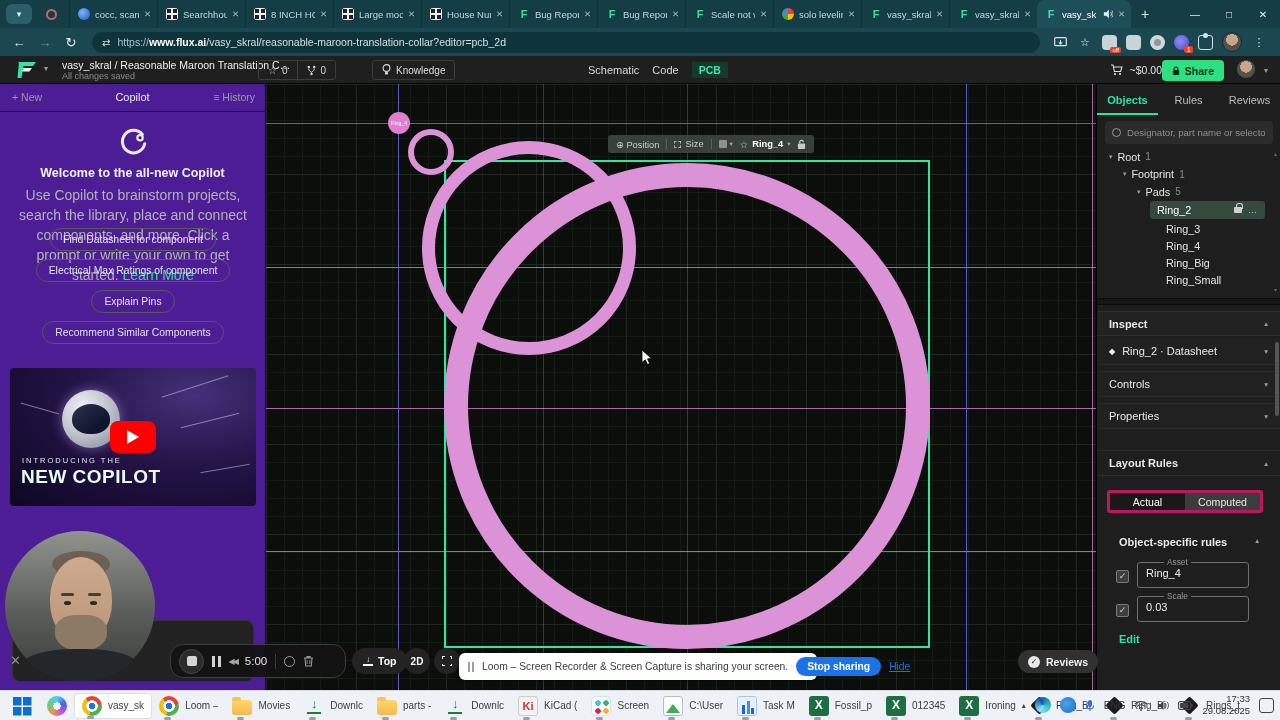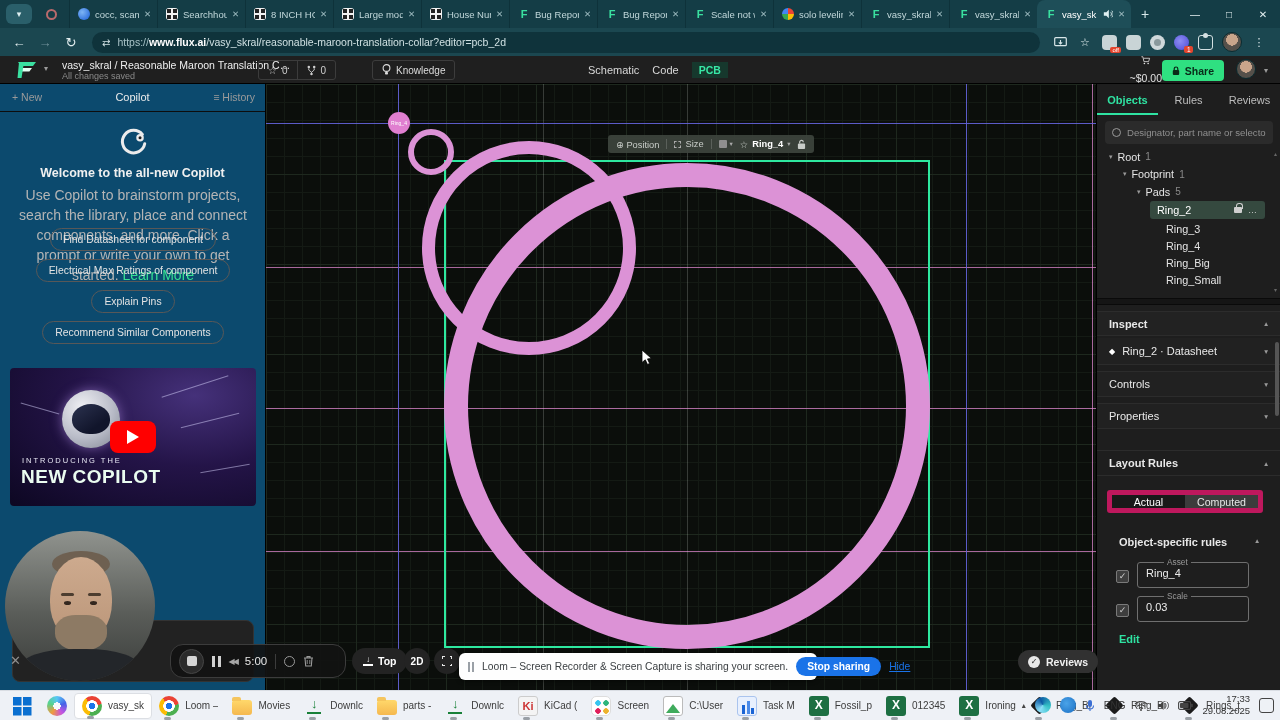--- a/index.html
+++ b/index.html
@@ -51,27 +51,27 @@
   #fluxlogo { position:absolute; left:14px; top:3px; width:26px; height:22px; }
   #logo-caret { position:absolute; left:44px; top:8px; color:#9a9a9a; font-size:8px; }
   #proj-title { position:absolute; left:62px; top:3px; font-size:10.5px; color:#efefef; white-space:nowrap; }
   #proj-sub { position:absolute; left:62px; top:15px; font-size:9px; color:#8a8a8a; }
   .statgroup { position:absolute; left:258px; top:4px; height:20px; display:flex; border:1px solid #3c3c3c; border-radius:3px; overflow:hidden; }
   .statcell { display:flex; align-items:center; gap:5px; padding:0 9px; color:#cfcfcf; font-size:10px; border-left:1px solid #3c3c3c; }
   .statcell:first-child { border-left:none; }
   #knowledge { position:absolute; left:372px; top:4px; height:20px; display:flex; align-items:center; gap:5px; padding:0 9px; border:1px solid #3c3c3c; border-radius:3px; color:#dcdcdc; font-size:10px; }
   #modetabs { position:absolute; left:588px; top:0; height:28px; display:flex; align-items:center; gap:13px; font-size:11px; color:#d8d8d8; }
   .pcb-chip { background:#16382d; color:#38e8a6; padding:2px 7px; border-radius:0; font-weight:bold; font-size:10.5px; }
-  #cartarea { position:absolute; right:118px; top:0; height:28px; display:flex; align-items:center; gap:7px; color:#e0e0e0; font-size:10.5px;flex-direction:column; }
+  #cartarea { position:absolute; right:118px; top:0; height:28px; display:flex; align-items:center; gap:7px; color:#e0e0e0; font-size:10.5px; }
   #sharebtn { position:absolute; right:56px; top:4px; height:21px; display:flex; align-items:center; gap:5px; background:#2fe081; color:#092a19; font-weight:bold; font-size:10.5px; border-radius:4px; padding:0 10px; }
   #hdr-avatar { position:absolute; right:24px; top:3px; }
   #hdr-caret { position:absolute; right:12px; top:10px; color:#9a9a9a; font-size:8px; }
 
   
-  #leftpanel { position:absolute; left:0; top:84px; width:266px; height:606px; background:#0c4a6e; border-right:1px solid #000; }
+  #leftpanel { position:absolute; left:0; top:84px; width:266px; height:606px; background:#4c1d95; border-right:1px solid #000; }
   #canvas { position:absolute; left:266px; top:84px; width:830px; height:606px; overflow:hidden;
     background-color:#0b0e0b;
     background-image:
       linear-gradient(#1e281e 1px, transparent 1px), linear-gradient(90deg,#1e281e 1px, transparent 1px),
       linear-gradient(#141a14 1px, transparent 1px), linear-gradient(90deg,#141a14 1px, transparent 1px);
     background-size:90px 90px, 90px 90px, 18px 18px, 18px 18px; }
   #rightpanel { position:absolute; left:1096px; top:84px; width:184px; height:606px; background:#1e1e1e; border-left:1px solid #000; }
 
   
   .cp-head { position:absolute; left:0; top:0; width:100%; height:28px; border-bottom:1px solid #0d0d0d; }
@@ -175,21 +175,21 @@
   .sect { position:absolute; left:0; width:100%; display:flex; align-items:center; justify-content:space-between; padding:0 12px; border-bottom:1px solid #2c2c2c; background:#222; color:#e8e8e8; font-size:11px; }
   .sect .chev { color:#9a9a9a; font-size:7.5px; }
   #sec-inspect { top:227px; height:25px; font-weight:bold; border-top:1px solid #2c2c2c; }
   #sec-term { top:254px; height:27px; background:#212121; }
   #sec-controls { top:287px; height:26px; background:#212121; border-top:1px solid #2c2c2c; }
   #sec-props { top:319px; height:26px; background:#212121; border-top:1px solid #2c2c2c; }
   #sec-layout { top:366px; height:26px; font-weight:bold; background:#1e1e1e; border-top:1px solid #2c2c2c; }
   .term-left { display:flex; align-items:center; gap:7px; }
   .term-left .dia { color:#fff; font-size:8px; }
   #rp-scrollthumb { position:absolute; right:1px; top:258px; width:4px; height:74px; background:#555; border-radius:2px; }
-  .seg { position:absolute; left:10px; top:406px; width:156px; height:23px; display:flex; border-radius:3px; overflow:hidden; border:5px solid #be185d; }
+  .seg { position:absolute; left:10px; top:406px; width:156px; height:23px; display:flex; border-radius:3px; overflow:hidden; border:3px solid #be185d; }
   .seg div { flex:1; display:flex; align-items:center; justify-content:center; font-size:10.6px; }
   .seg .on { background:#191919; color:#fff; }
   .seg .off { background:#3c3c3c; color:#e6e6e6; }
   #osr-head { position:absolute; left:22px; top:452px; width:140px; display:flex; justify-content:space-between; color:#e8e8e8; font-size:11px; font-weight:bold; }
   #osr-head .chev { color:#9a9a9a; font-size:7.5px; font-weight:normal; }
   .chk { position:absolute; left:19px; width:13px; height:13px; background:#3e3e3e; border:1px solid #7a7a7a; border-radius:2px; color:#cfcfcf; font-size:9px; line-height:11px; text-align:center; }
   .fset { position:absolute; left:40px; width:112px; height:31px; border:1px solid #6f6f6f; border-radius:3px; padding:0 0 0 8px; }
   .fset legend { font-size:8.3px; color:#9a9a9a; padding:0 3px; margin-left:18px; }
   .fset .val { display:block; font-size:11px; color:#ececec; margin-top:0px; }
   #edit-link { position:absolute; left:22px; top:549px; color:#2fe3a2; font-size:11px; font-weight:bold; }

